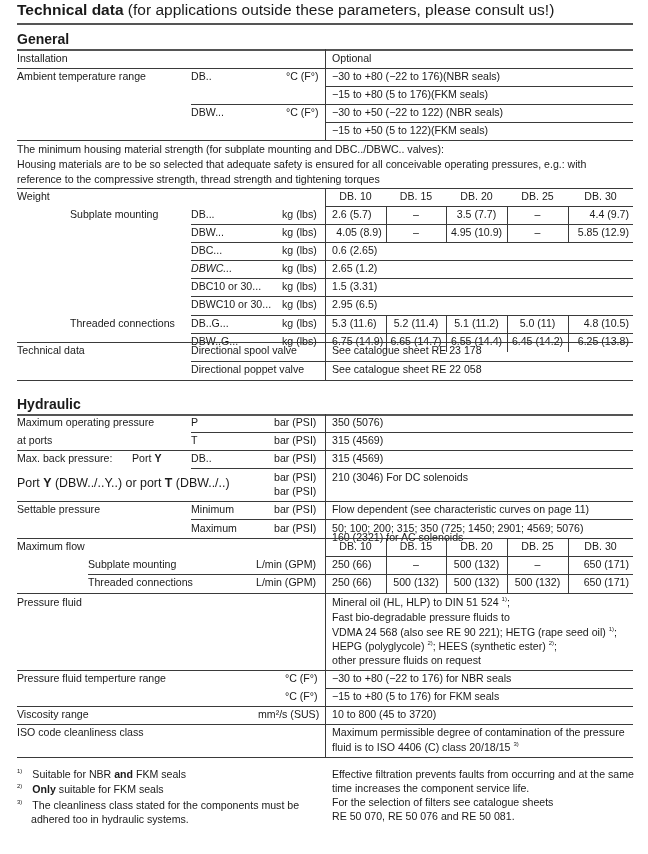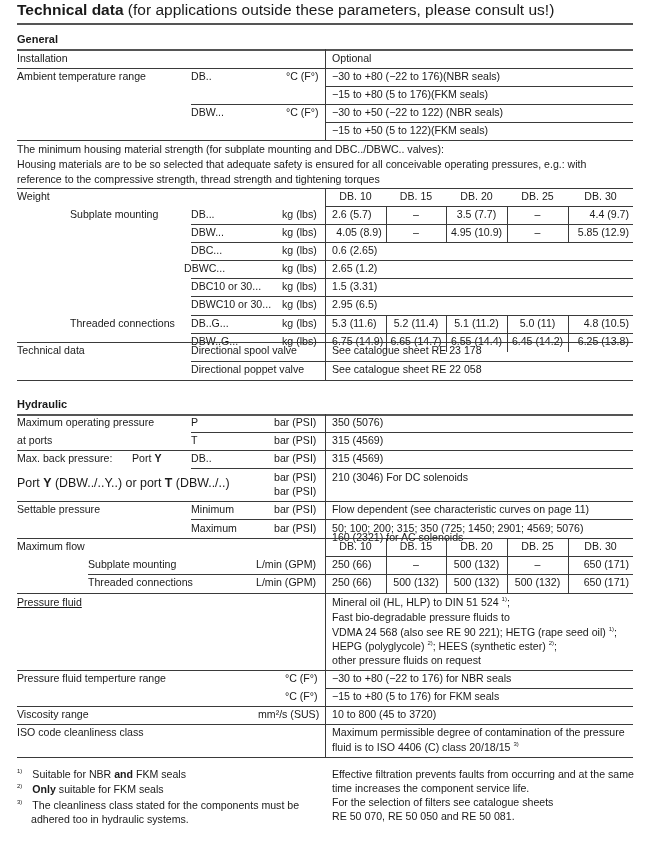--- a/index.html
+++ b/index.html
@@ -4,21 +4,21 @@
 <style>
   * { box-sizing: border-box; margin: 0; padding: 0; }
   html, body { width: 648px; height: 854px; background: #ffffff; overflow: hidden; }
   body { font-family: "Liberation Sans", sans-serif; color: #1a1a1a; font-size: 10.6px; position: relative; }
   .abs { position: absolute; white-space: nowrap; line-height: 14px; }
   .title { left: 17px; top: 1px; font-size: 15.5px; line-height: 18px; }
   .title b { font-weight: bold; }
   .hline { position: absolute; height: 1px; background: #3a3a3a; }
   .hthick { height: 2px; background: #555; }
   .vline { position: absolute; width: 1px; background: #3a3a3a; }
-  .sec { font-weight: bold; font-size: 11px; }
+  .sec { font-weight: bold; font-size: 14px; }
   .c { text-align: center; }
   .r { text-align: right; }
   sup { font-size: 6px; vertical-align: super; line-height: 0; }
   .big { font-size: 12.4px; }
 </style>
 </head>
 <body>
 
 <div class="abs title"><b>Technical data</b><span> (for applications outside these parameters, please consult us!)</span></div>
 <div class="hline hthick" style="left:17px;top:23px;width:616px;"></div>
@@ -84,21 +84,21 @@
     <div class="abs r" style="left:568px;top:225px;width:61px;">5.85 (12.9)</div>
     <div class="vline" style="left:386px;top:224px;height:19px;"></div>
     <div class="vline" style="left:446px;top:224px;height:19px;"></div>
     <div class="vline" style="left:507px;top:224px;height:19px;"></div>
     <div class="vline" style="left:568px;top:224px;height:19px;"></div>
     <div class="hline" style="left:191px;top:242px;width:442px;"></div>
     <div class="abs" style="left:191px;top:243px;">DBC...</div>
     <div class="abs" style="left:282px;top:243px;">kg (lbs)</div>
     <div class="abs" style="left:332px;top:243px;">0.6 (2.65)</div>
     <div class="hline" style="left:191px;top:260px;width:442px;"></div>
-    <div class="abs" style="left:184px;top:261px;">DBWC...</div>
+    <div class="abs" style="left:191px;top:261px;font-style:italic;">DBWC...</div>
     <div class="abs" style="left:282px;top:261px;">kg (lbs)</div>
     <div class="abs" style="left:332px;top:261px;">2.65 (1.2)</div>
     <div class="hline" style="left:191px;top:278px;width:442px;"></div>
     <div class="abs" style="left:191px;top:279px;">DBC10 or 30...</div>
     <div class="abs" style="left:282px;top:279px;">kg (lbs)</div>
     <div class="abs" style="left:332px;top:279px;">1.5 (3.31)</div>
     <div class="hline" style="left:191px;top:296px;width:442px;"></div>
     <div class="abs" style="left:191px;top:297px;">DBWC10 or 30...</div>
     <div class="abs" style="left:282px;top:297px;">kg (lbs)</div>
     <div class="abs" style="left:332px;top:297px;">2.95 (6.5)</div>
@@ -201,21 +201,21 @@
     <div class="abs" style="left:88px;top:575px;">Threaded connections</div>
     <div class="abs" style="left:256px;top:575px;">L/min (GPM)</div>
     <div class="abs" style="left:332px;top:575px;width:54px;">250 (66)</div>
     <div class="abs c" style="left:386px;top:575px;width:60px;">500 (132)</div>
     <div class="abs c" style="left:446px;top:575px;width:61px;">500 (132)</div>
     <div class="abs c" style="left:507px;top:575px;width:61px;">500 (132)</div>
     <div class="abs r" style="left:568px;top:575px;width:61px;">650 (171)</div>
   </div>
 <div class="hline" style="left:17px;top:593px;width:616px;"></div>
 
-<div class="abs" style="left:17px;top:595px;text-decoration:underline;">Pressure fluid</div>
+<div class="abs" style="left:17px;top:595px;">Pressure fluid</div>
 <div class="abs" style="left:332px;top:595px;"><span>Mineral oil (HL, HLP) to DIN 51 524 </span><sup>1)</sup><span>;</span></div>
 <div class="abs" style="left:332px;top:610px;">Fast bio-degradable pressure fluids to</div>
 <div class="abs" style="left:332px;top:625px;"><span>VDMA  24 568 (also see RE 90 221); HETG (rape seed oil) </span><sup>1)</sup><span>;</span></div>
 <div class="abs" style="left:332px;top:639px;"><span>HEPG (polyglycole) </span><sup>2)</sup><span>; HEES (synthetic ester) </span><sup>2)</sup><span>;</span></div>
 <div class="abs" style="left:332px;top:653px;">other pressure fluids on request</div>
 <div class="hline" style="left:17px;top:670px;width:616px;"></div>
 
 <div class="abs" style="left:17px;top:671px;">Pressure fluid temperture range</div>
 <div class="abs" style="left:285px;top:671px;">°C (F°)</div>
 <div class="abs" style="left:332px;top:671px;">−30 to +80 (−22 to 176) for NBR seals</div>
@@ -236,13 +236,13 @@
 <div class="hline" style="left:17px;top:757px;width:616px;"></div>
 
 <div class="abs" style="left:17px;top:767px;"><sup style="margin-right:10px">1)</sup><span>Suitable for NBR </span><b>and</b><span> FKM seals</span></div>
 <div class="abs" style="left:17px;top:782px;"><sup style="margin-right:10px">2)</sup><b>Only</b><span> suitable for FKM seals</span></div>
 <div class="abs" style="left:17px;top:798px;"><sup style="margin-right:10px">3)</sup><span>The cleanliness class stated for the components must be</span></div>
 <div class="abs" style="left:31px;top:812px;">adhered too in hydraulic systems.</div>
 
 <div class="abs" style="left:332px;top:767px;">Effective filtration prevents faults from occurring and at the same</div>
 <div class="abs" style="left:332px;top:781px;">time increases the component service life.</div>
 <div class="abs" style="left:332px;top:795px;">For the selection of filters see catalogue sheets</div>
-<div class="abs" style="left:332px;top:809px;">RE 50 070, RE 50 050 and RE 50 081.</div>
+<div class="abs" style="left:332px;top:809px;">RE 50 070, RE 50 076 and RE 50 081.</div>
 
 </body></html>

